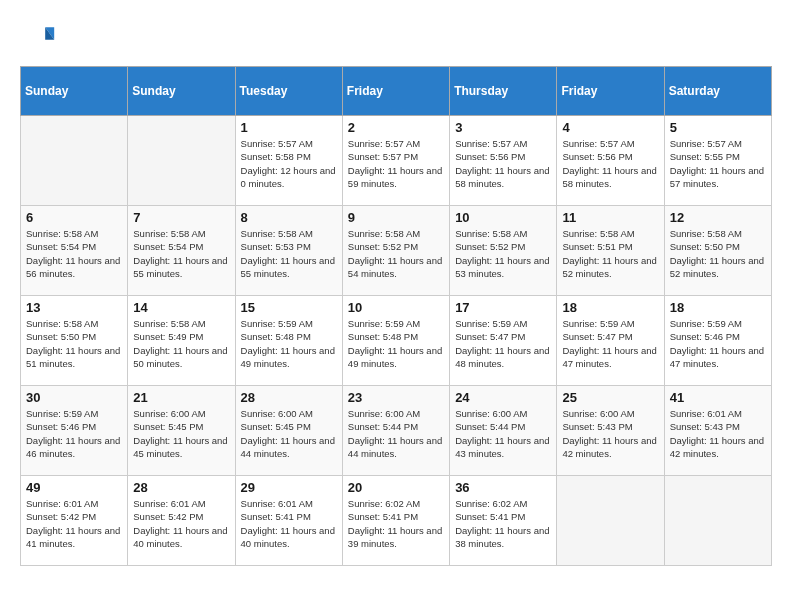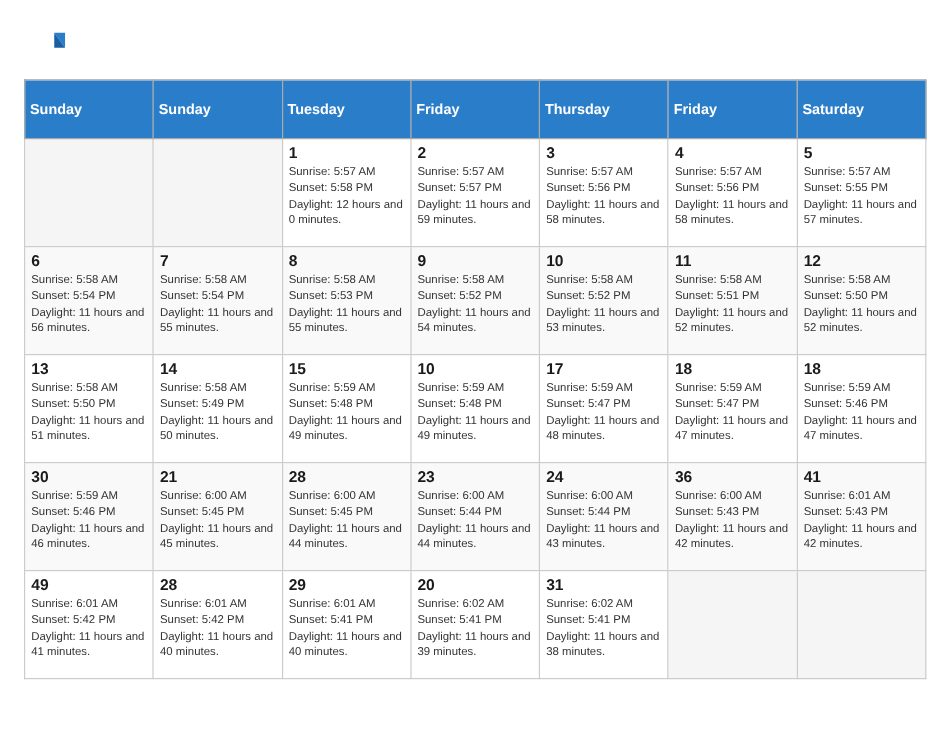--- a/index.html
+++ b/index.html
@@ -317,21 +317,21 @@
       </td>
         <td>
         <span class="day-num">24</span>
         <div class="day-info">
           Sunrise: 6:00 AM<br>
           Sunset: 5:44 PM<br>
           Daylight: 11 hours and 43 minutes.
         </div>
       </td>
         <td>
-        <span class="day-num">36</span>
+        <span class="day-num">25</span>
         <div class="day-info">
           Sunrise: 6:00 AM<br>
           Sunset: 5:43 PM<br>
           Daylight: 11 hours and 42 minutes.
         </div>
       </td>
         <td>
         <span class="day-num">41</span>
         <div class="day-info">
           Sunrise: 6:01 AM<br>
@@ -367,21 +367,21 @@
       </td>
         <td>
         <span class="day-num">20</span>
         <div class="day-info">
           Sunrise: 6:02 AM<br>
           Sunset: 5:41 PM<br>
           Daylight: 11 hours and 39 minutes.
         </div>
       </td>
         <td>
-        <span class="day-num">31</span>
+        <span class="day-num">36</span>
         <div class="day-info">
           Sunrise: 6:02 AM<br>
           Sunset: 5:41 PM<br>
           Daylight: 11 hours and 38 minutes.
         </div>
       </td>
         <td class="empty"></td>
         <td class="empty"></td>
       </tr>
     </tbody>

